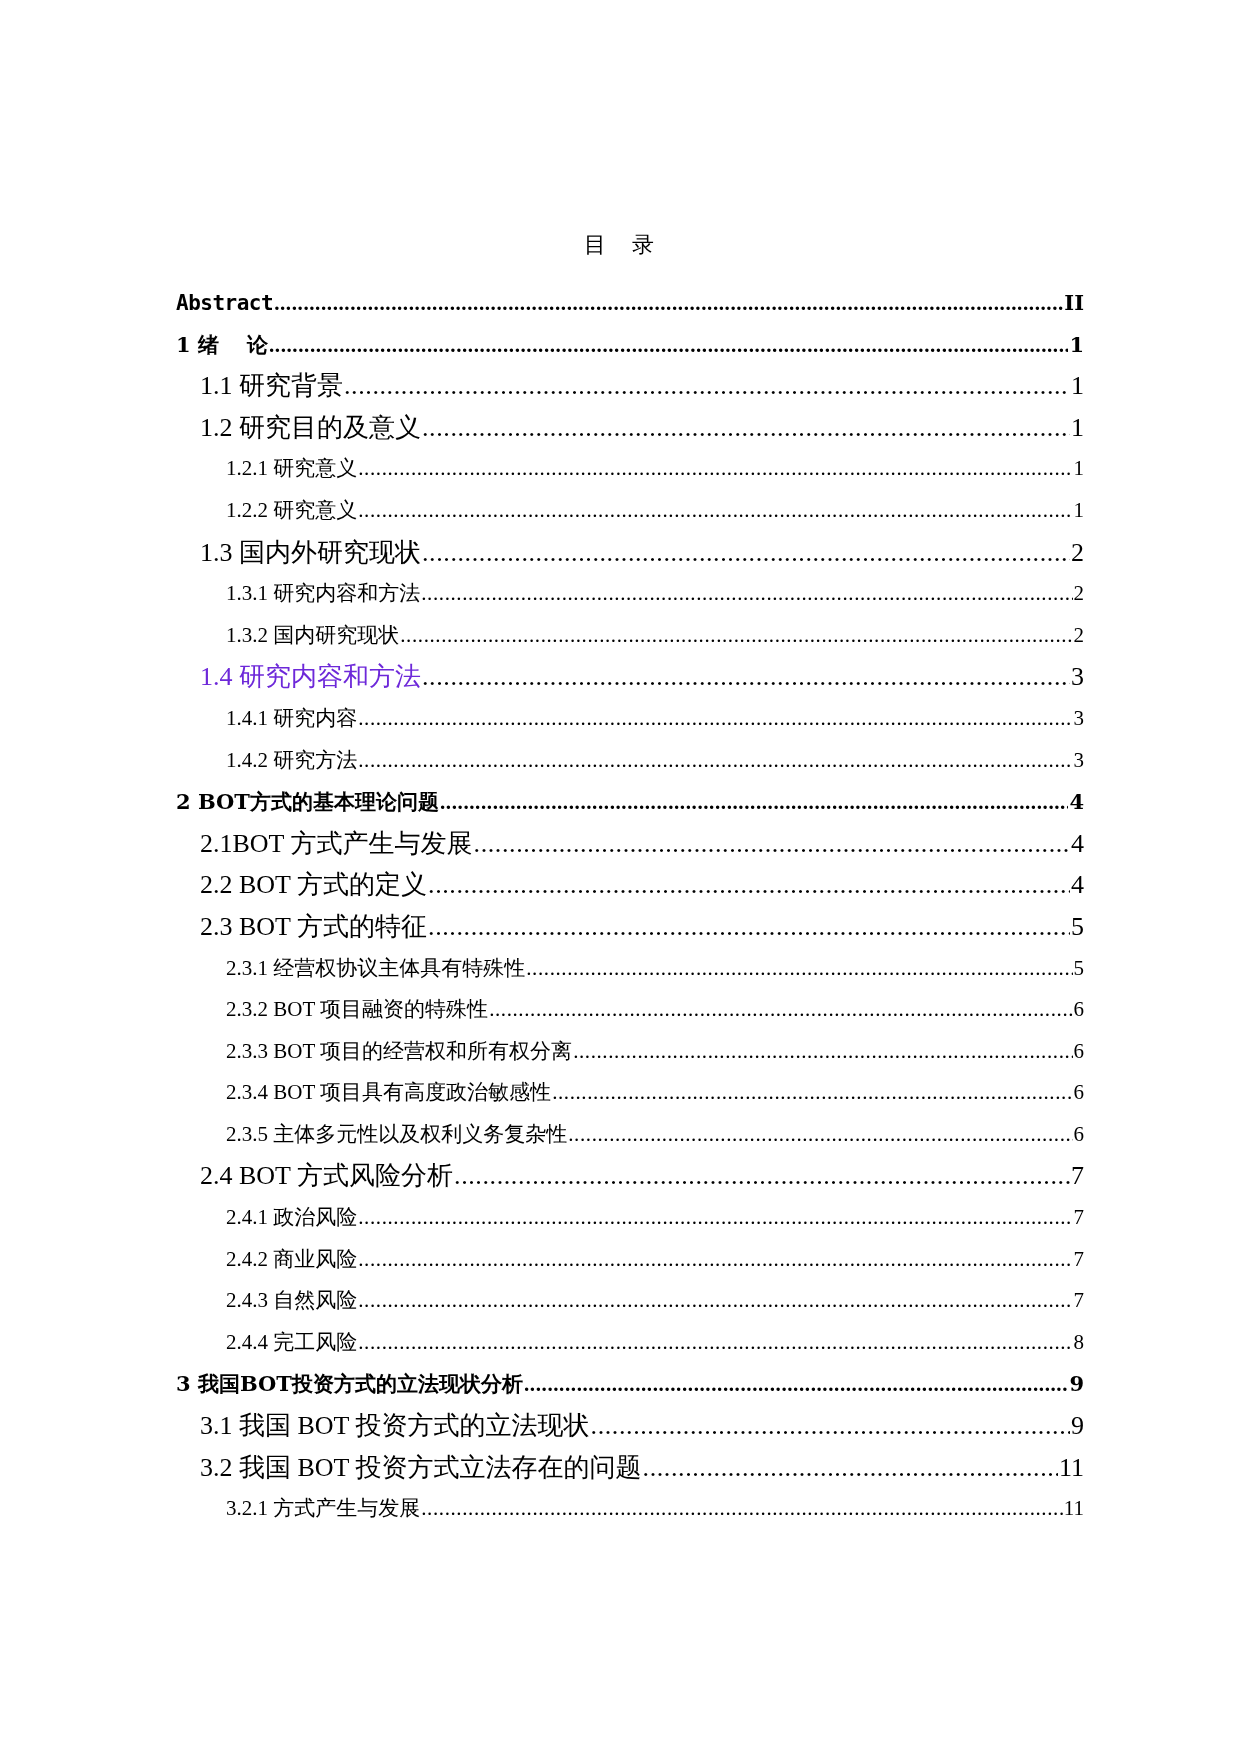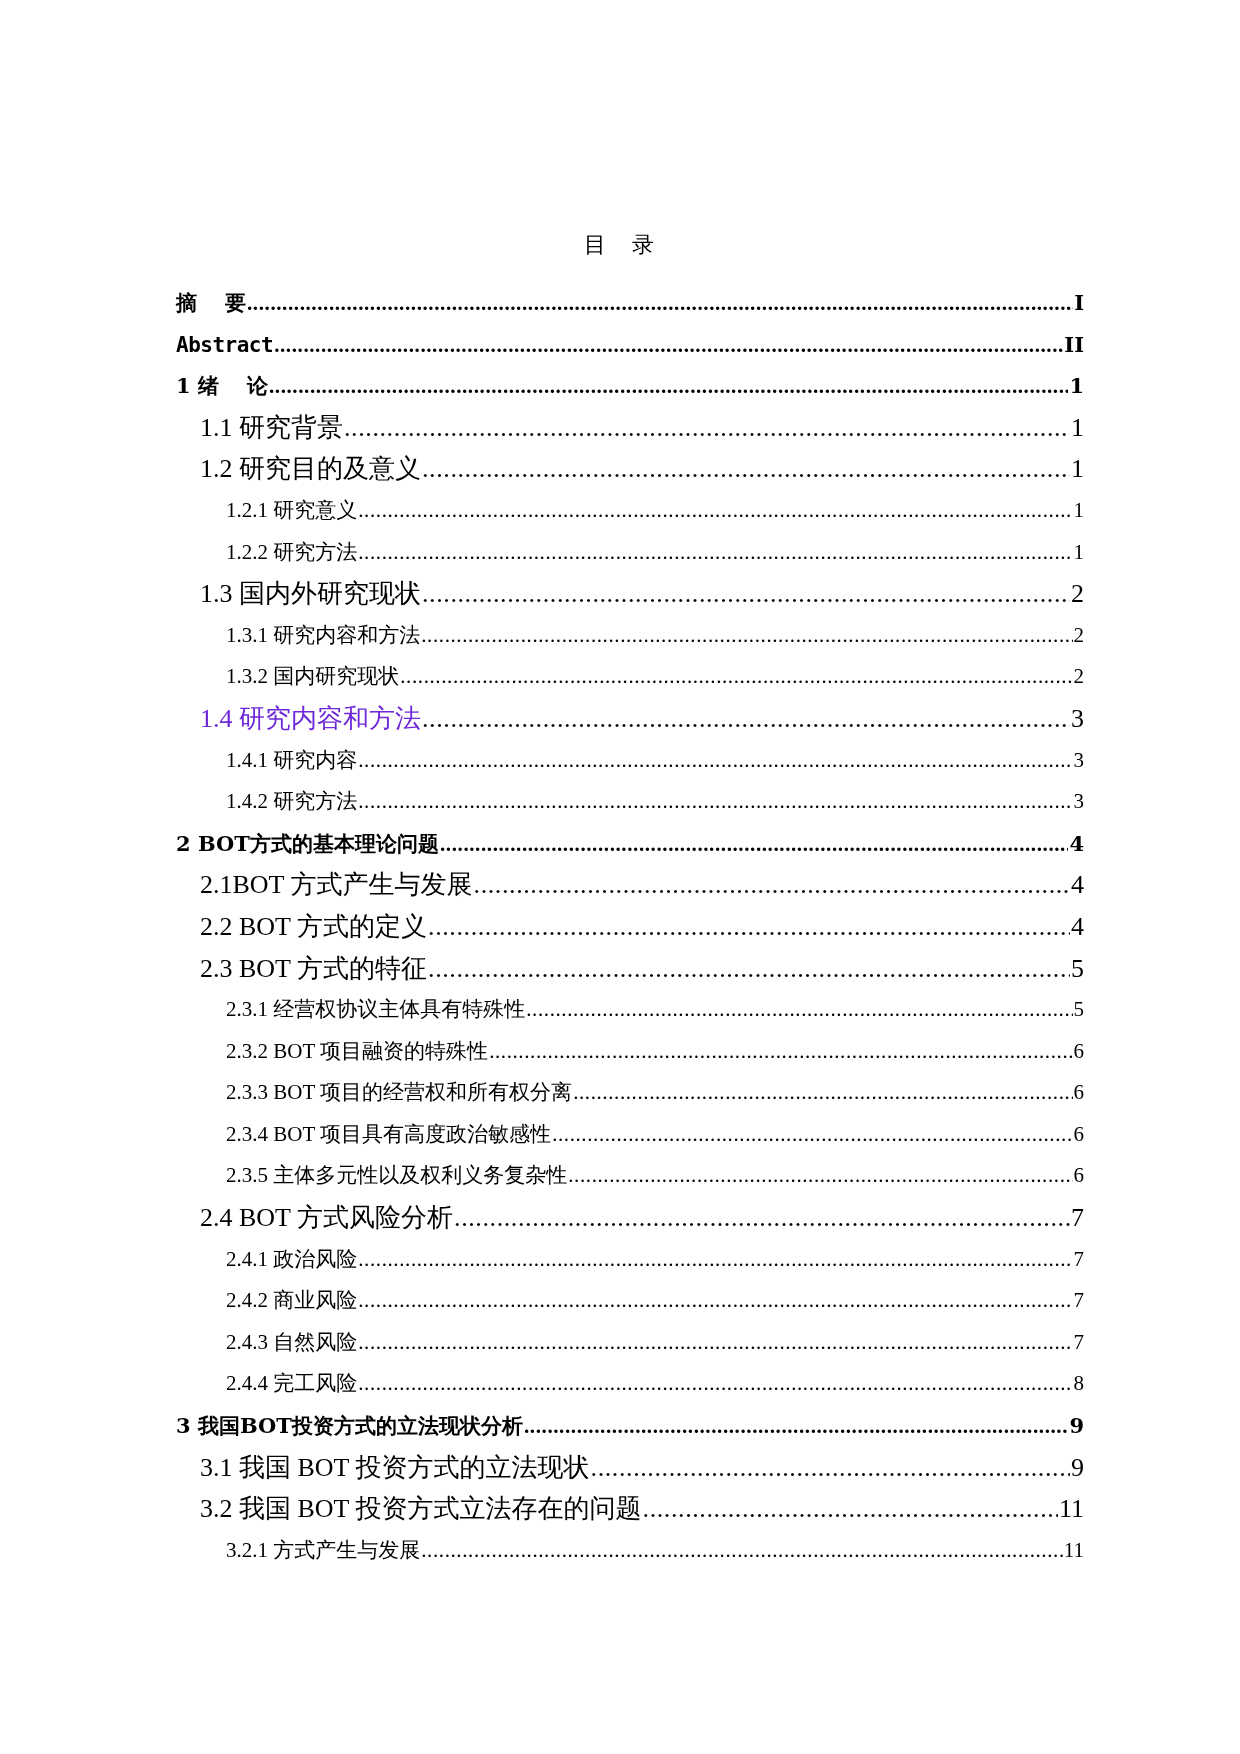--- a/index.html
+++ b/index.html
@@ -36,25 +36,20 @@
   </style>
 </head>
 <body>
 
 <div class="page">
   <div class="title">
     <span>目</span><span>录</span>
   </div>
 
   <div class="toc">
-    <div class="row lvl0 wide">
-      <span class="label"><span>摘</span><span class="gap"></span><span>要</span></span>
-      <span class="dots"></span>
-      <span class="page-num">I</span>
-    </div>
     <div class="row lvl0 mono">
       <span class="label">Abstract</span>
       <span class="dots"></span>
       <span class="page-num">II</span>
     </div>
     <div class="row lvl0 wide">
       <span class="label"><span>1 绪</span><span class="gap"></span><span>论</span></span>
       <span class="dots"></span>
       <span class="page-num">1</span>
     </div>
@@ -67,21 +62,21 @@
         <span class="label">1.2 研究目的及意义</span>
         <span class="dots"></span>
         <span class="page-num">1</span>
       </div>
     <div class="row lvl2">
         <span class="label">1.2.1 研究意义</span>
         <span class="dots"></span>
         <span class="page-num">1</span>
       </div>
     <div class="row lvl2">
-        <span class="label">1.2.2 研究方法</span>
+        <span class="label">1.2.2 研究意义</span>
         <span class="dots"></span>
         <span class="page-num">1</span>
       </div>
     <div class="row lvl1">
         <span class="label">1.3 国内外研究现状</span>
         <span class="dots"></span>
         <span class="page-num">2</span>
       </div>
     <div class="row lvl2">
         <span class="label">1.3.1 研究内容和方法</span>

